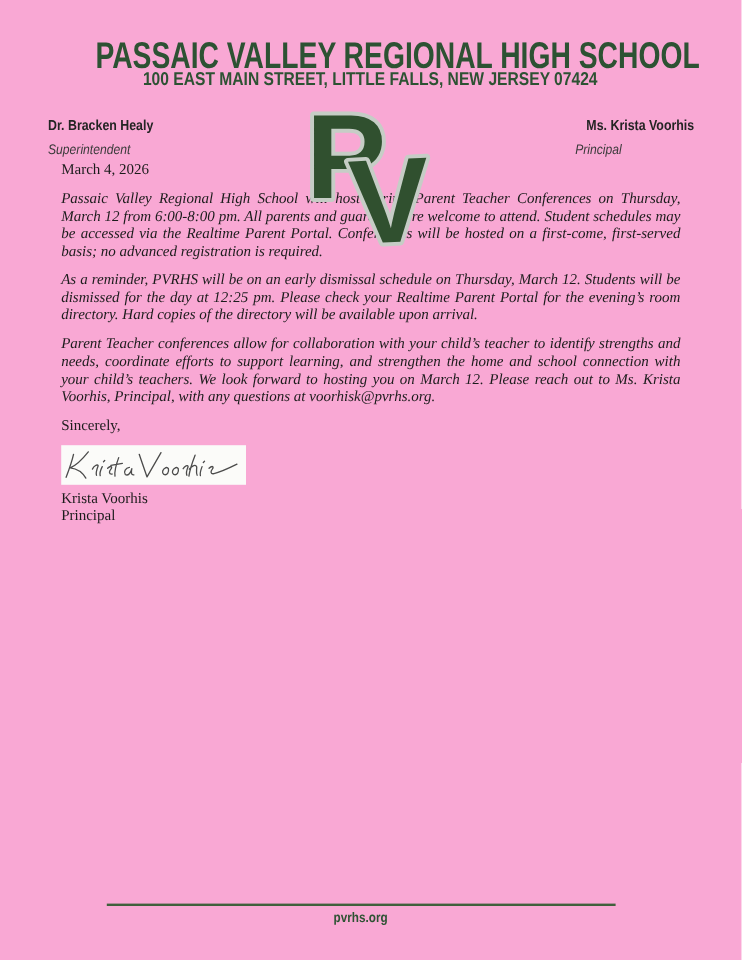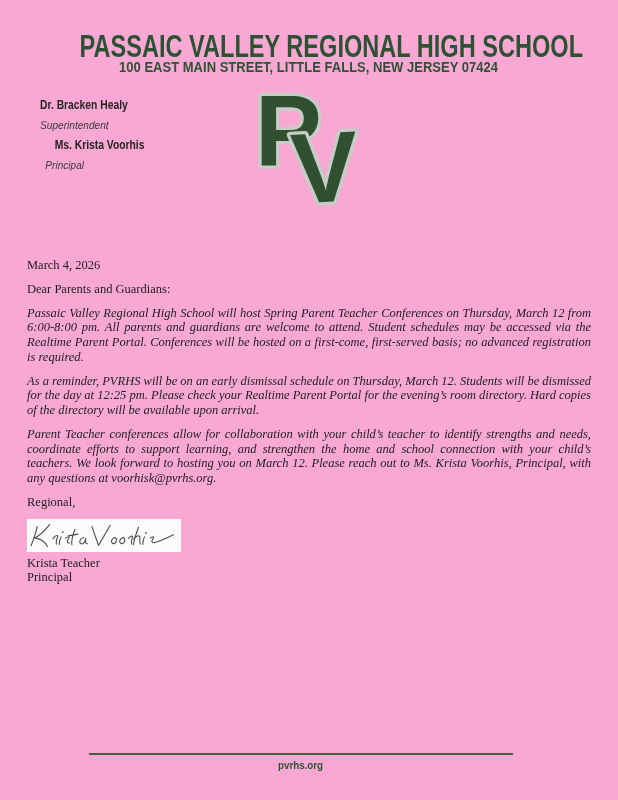--- a/index.html
+++ b/index.html
@@ -37,21 +37,20 @@
     transform:scaleX(0.84);
     transform-origin:center;
   }
   .center-wrap { text-align:center; line-height:0; }
   .admin-row {
     margin-top:27px;
     padding:0 40px;
     display:flex;
     justify-content:space-between;
     align-items:flex-start;
-    flex-direction:column;
   }
   .official { font-family:"Liberation Sans", sans-serif; color:#242424; line-height:1.25; }
   .official.left  { text-align:left; }
   .official.right { text-align:left; }
   .official .name {
     font-weight:bold; font-size:12px; white-space:nowrap;
     display:inline-block; transform:scaleX(0.86);
   }
   .official.left  .name { transform-origin:left center; }
   .official.right .name { transform-origin:right center; }
@@ -63,22 +62,21 @@
   .official.right .role { transform-origin:right center; }
   
   .logo {
     position:absolute;
     top:86px; left:50%;
     transform:translateX(-50%);
     width:112px; height:120px;
   }
   
   .letter-body {
-    margin-top:84px;
-    padding:0 27px;
+    padding:0 51px;
     font-size:12.5px;
     line-height:1.18;
   }
   .letter-body p { margin:0 0 9px 0; }
   .letter-body p.para { text-align:justify;font-style:italic; }
   .signature-box {
     width:154px; height:33px;
     background:#fbfbf9;
     margin:2px 0 4px 0;
   }
@@ -130,25 +128,24 @@
     <svg width="112" height="120" viewBox="0 0 112 120" aria-hidden="true">
       <g font-family="'Liberation Sans', sans-serif" font-weight="bold" fill="#30502f" stroke="#c6cdc6" stroke-width="6.5" stroke-linejoin="round" paint-order="stroke">
         <text x="2" y="79" font-size="100">P</text>
         <text x="38" y="116" font-size="100" transform="rotate(-3 70 80)">V</text>
       </g>
     </svg>
   </div>
 
   <div class="letter-body">
     <p>March 4, 2026</p>
-    <p>Dear Parents and Guardians:</p>
     <p class="para">Passaic Valley Regional High School will host Spring Parent Teacher Conferences on Thursday, March 12 from 6:00-8:00 pm. All parents and guardians are welcome to attend. Student schedules may be accessed via the Realtime Parent Portal. Conferences will be hosted on a first-come, first-served basis; no advanced registration is required.</p>
     <p class="para">As a reminder, PVRHS will be on an early dismissal schedule on Thursday, March 12. Students will be dismissed for the day at 12:25 pm. Please check your Realtime Parent Portal for the evening’s room directory. Hard copies of the directory will be available upon arrival.</p>
     <p class="para">Parent Teacher conferences allow for collaboration with your child’s teacher to identify strengths and needs, coordinate efforts to support learning, and strengthen the home and school connection with your child’s teachers. We look forward to hosting you on March 12. Please reach out to Ms. Krista Voorhis, Principal, with any questions at voorhisk@pvrhs.org.</p>
-    <p>Regional,</p>
+    <p>Sincerely,</p>
 
     <div class="signature-box">
       <svg width="154" height="33" viewBox="0 0 450 96" aria-hidden="true">
         <g fill="none" stroke="#4c4c4c" stroke-width="3.2" stroke-linecap="round" stroke-linejoin="round">
 
           <path d="M30,22 C26,40 18,62 12,78 M66,16 C50,36 34,50 22,55 C38,57 52,66 60,80"></path>
 
           <path d="M76,58 C80,50 88,45 90,50 C87,58 84,68 86,73"></path>
           <path d="M100,52 C96,60 93,68 95,74 M103,40 l3,-3"></path>
           <path d="M113,56 C120,49 126,51 121,58 C116,64 116,71 124,70"></path>
@@ -161,21 +158,21 @@
           <path d="M278,55 C271,58 268,67 274,71 C282,74 287,65 285,57 C282,52 278,55 278,55"></path>
           <path d="M297,57 C301,50 308,47 309,52 C306,59 304,68 306,73"></path>
           <path d="M326,24 C319,42 313,60 311,75 M312,58 C319,49 328,46 330,53 C330,61 328,68 331,73"></path>
           <path d="M343,52 C340,60 337,68 339,74 M346,42 l3,-3"></path>
           <path d="M360,56 C367,49 373,51 368,58 C363,64 364,71 372,69 C392,64 410,55 428,46"></path>
         </g>
       </svg>
     </div>
 
     <div class="signoff">
-      <div>Krista Teacher</div>
+      <div>Krista Voorhis</div>
       <div>Principal</div>
     </div>
   </div>
 
   <div class="footer">
     <div class="footer-rule"></div>
     <div class="footer-site">pvrhs.org</div>
   </div>
 
 </div>

